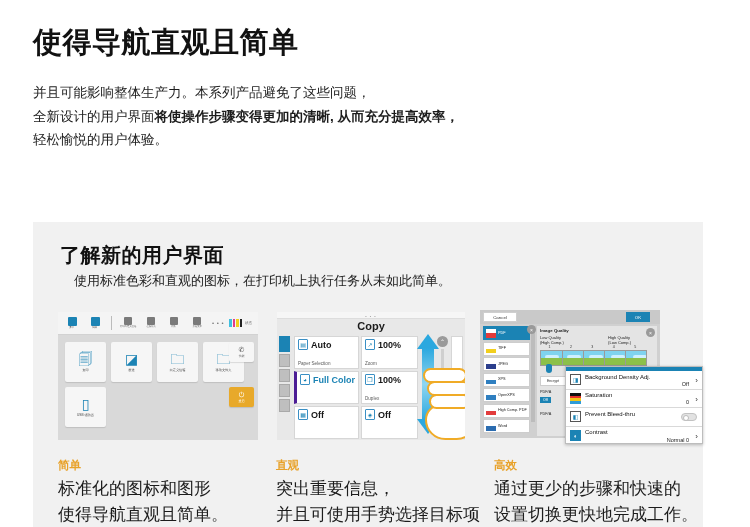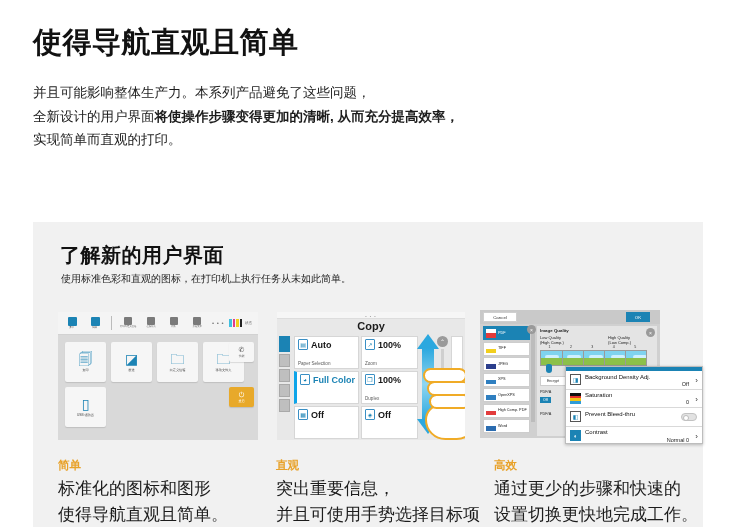--- a/index.html
+++ b/index.html
@@ -23,22 +23,22 @@
   
   .panel {
     position:absolute; left:33px; top:222px; width:670px; height:305px;
     background:#f1f1f1;
   }
   .panel h2 {
     position:absolute; left:27px; top:20px;
     font-size:20px; font-weight:700; color:#111; letter-spacing:.5px;
   }
   .panel .sub {
-    position:absolute; left:28px; top:50px;
-    font-size:10px; color:#222;
+    position:absolute; left:41px; top:50px;
+    font-size:13px; color:#222;
   }
 
   
   .shot { position:absolute; background:#fff; overflow:hidden; }
   .shot-1 { left:58px;  top:312px; width:200px; height:128px; }
   .shot-2 { left:277px; top:312px; width:188px; height:128px; }
   .shot-3 { left:480px; top:310px; width:180px; height:128px; }
 
   
   .s1 { position:absolute; inset:0; background:#d9d9d9; }
@@ -90,21 +90,21 @@
              grid-template-columns:1fr 1fr; gap:2px; }
   .cell { background:#fff; border:1px solid #d6d6d6; height:33px; padding:2px 3px;
           display:flex; flex-direction:column; justify-content:space-between; }
   .cell .row { display:flex; align-items:center; gap:3px; }
   .cell .ic { width:10px; height:11px; border:1px solid #3a8fc4; border-radius:1px;
               background:#fff; display:flex; align-items:center; justify-content:center;
               font-size:6px; color:#1b83b4; flex:none; }
   .cell .val { font-size:9px; font-weight:700; color:#161616; white-space:nowrap; }
   .cell .val.blue { color:#1b83b4; }
   .cell .cap { font-size:4.6px; color:#5a5a5a; }
-  .cell.sel { border-left:3px solid #0ea5e9;gap:32px; }
+  .cell.sel { border-left:3px solid #4c1d95;gap:32px; }
 
   .s2-scroll { position:absolute; right:17px; top:24px; width:11px; bottom:8px; }
   .s2-scroll .chev { width:11px; height:11px; border-radius:50%; background:#9a9a9a;
                      color:#fff; font-size:6px; display:flex; align-items:center;
                      justify-content:center; }
   .s2-scroll .track { position:absolute; left:4px; top:13px; bottom:0; width:3px;
                       background:#cfcfcf; }
   .s2-rightbox { position:absolute; right:2px; top:24px; width:12px; height:60px;
                  background:#fff; border:1px solid #d6d6d6; }
 
@@ -194,21 +194,21 @@
 
 <div class="page">
 
   <div class="intro">
     <h1>使得导航直观且简单</h1>
     <div class="body">
       <div>并且可能影响整体生产力。本系列产品避免了这些问题，</div>
       <div>
         <span>全新设计的用户界面</span><span class="b">将使操作步骤变得更加的清晰, 从而充分提高效率，</span>
       </div>
-      <div>实现简单而直观的打印。</div>
+      <div>轻松愉悦的用户体验。</div>
     </div>
   </div>
 
   <div class="panel">
     <h2>了解新的用户界面</h2>
     <div class="sub">使用标准色彩和直观的图标，在打印机上执行任务从未如此简单。</div>
   </div>
 
   <div class="shot shot-1">
     <div class="s1">

